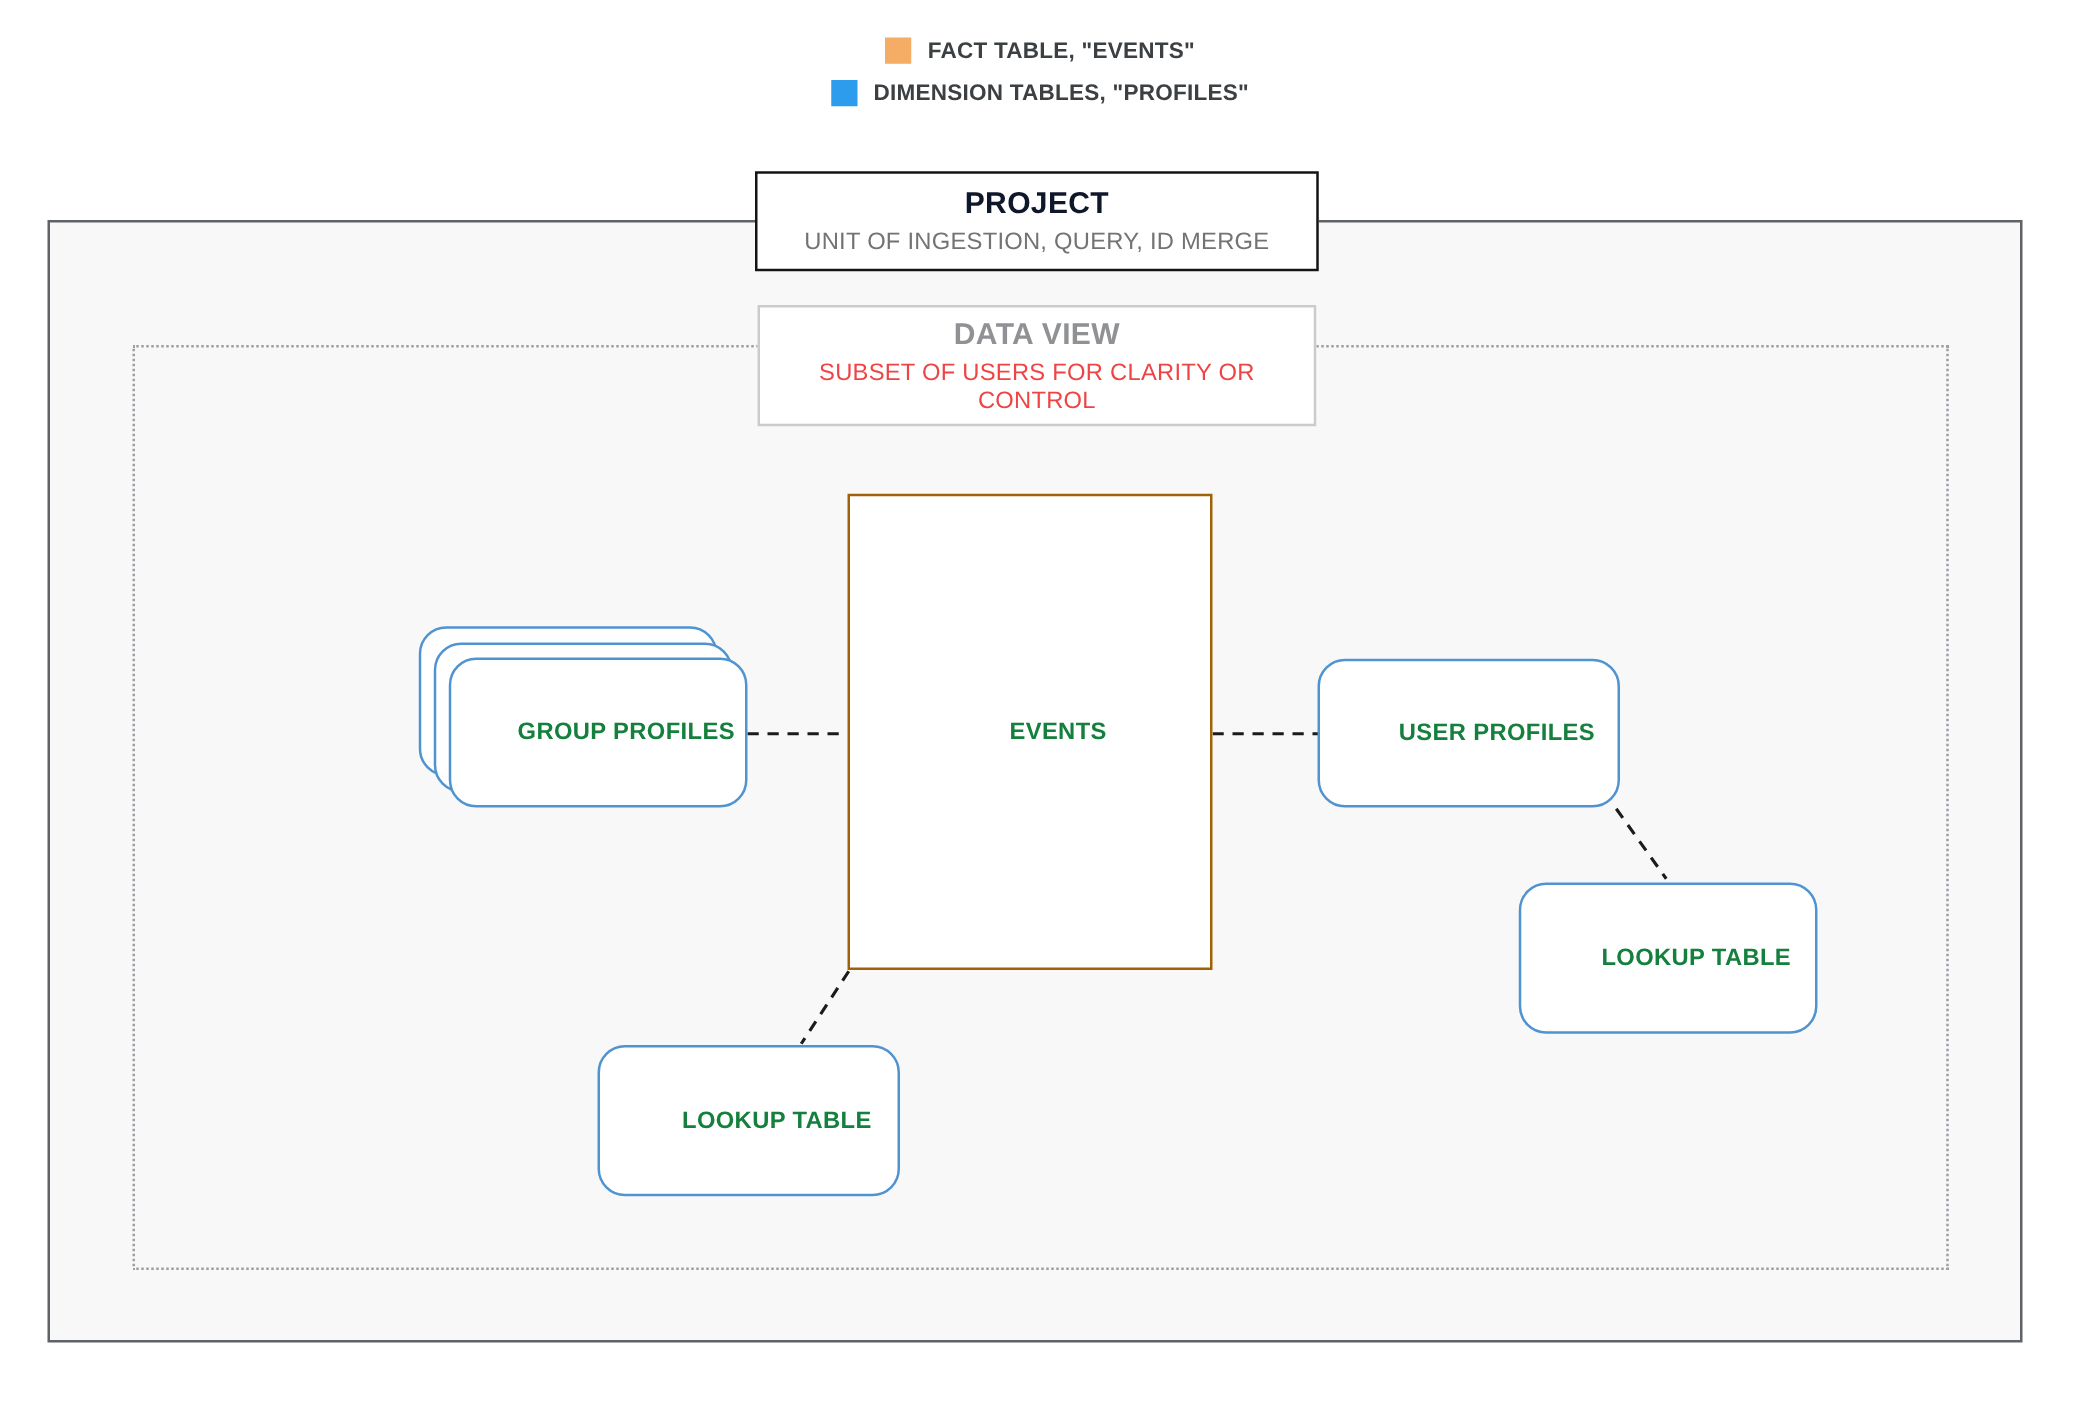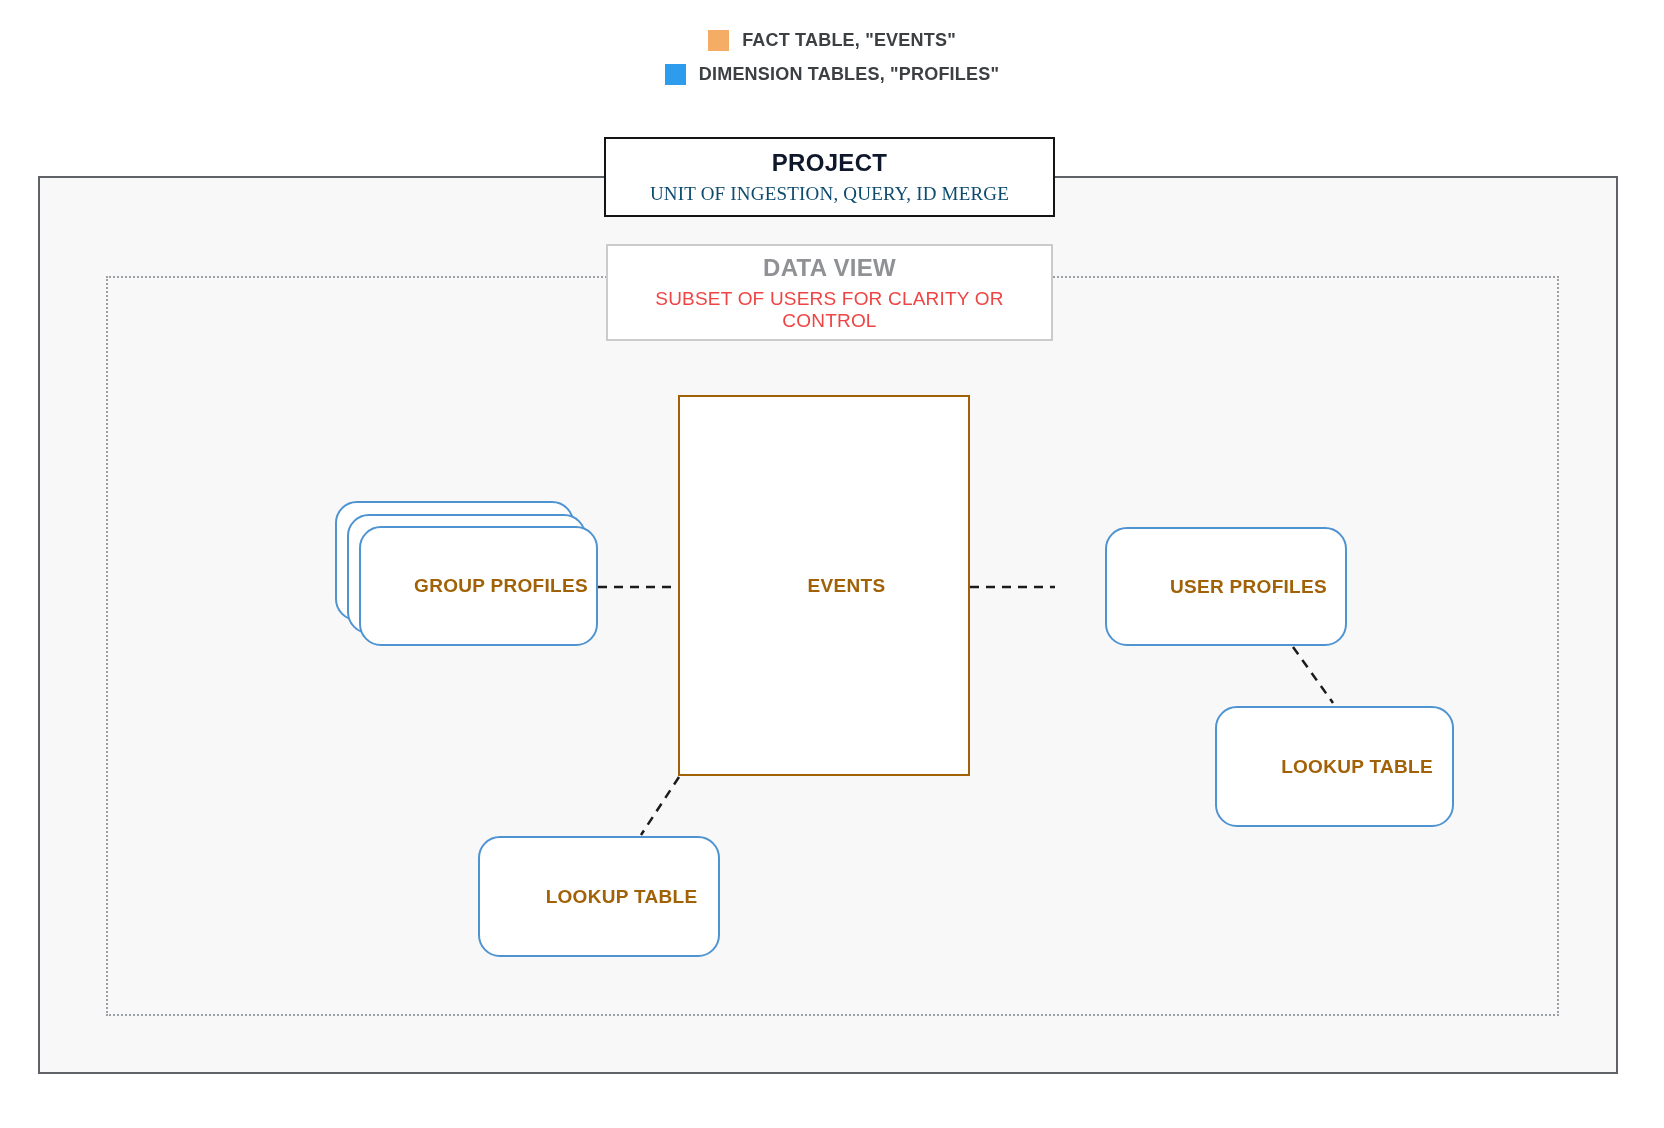--- a/index.html
+++ b/index.html
@@ -65,21 +65,21 @@
   }
   .title-box .box-title { font-size: 24px; font-weight: 700; letter-spacing: 0.3px; }
   .title-box .box-subtitle { font-size: 19px; font-weight: 400; letter-spacing: 0.2px; }
 
   .project-box {
     left: 604px; top: 137px;
     width: 451px; height: 80px;
     border: 2px solid #141414;
   }
   .project-box .box-title { color: #0f172a; }
-  .project-box .box-subtitle { color: #0c4a6e; font-family: Liberation Serif, serif; }
+  .project-box .box-subtitle { color: #737373; }
 
   .dataview-box {
     left: 606px; top: 244px;
     width: 447px; height: 97px;
     border: 2px solid #cbcbcb;
   }
   .dataview-box .box-title { color: #8f9194; }
   .dataview-box .box-subtitle { color: #ef4444; }
 
   
@@ -93,21 +93,21 @@
   .connectors line {
     stroke: #1b1b1b;
     stroke-width: 2.5;
     stroke-dasharray: 9 7;
   }
 
   
   .node-label {
     font-size: 19px;
     font-weight: 700;
-    color: #a16207;
+    color: #15803d;
     letter-spacing: 0.3px;
     text-align: center;
     margin-left: 45px;
   }
 
   .fact-node {
     position: absolute;
     left: 678px; top: 395px;
     width: 292px; height: 381px;
     background: #ffffff;
@@ -122,21 +122,21 @@
     position: absolute;
     background: #ffffff;
     border: 2px solid #4f93d1;
     border-radius: 22px;
     display: flex;
     align-items: center;
     justify-content: center;
     z-index: 4;
   }
 
-  .user-profiles   { left: 1105px; top: 527px; width: 242px; height: 119px; }
+  .user-profiles   { left: 1054px; top: 527px; width: 242px; height: 119px; }
   .lookup-right    { left: 1215px; top: 706px; width: 239px; height: 121px; }
   .lookup-bottom   { left: 478px;  top: 836px; width: 242px; height: 121px; }
 
   .stack { position: absolute; left: 335px; top: 501px; width: 287px; height: 171px; z-index: 4; }
   .stack .card {
     position: absolute;
     background: #ffffff;
     border: 2px solid #4f93d1;
     border-radius: 22px;
     width: 239px; height: 120px;

